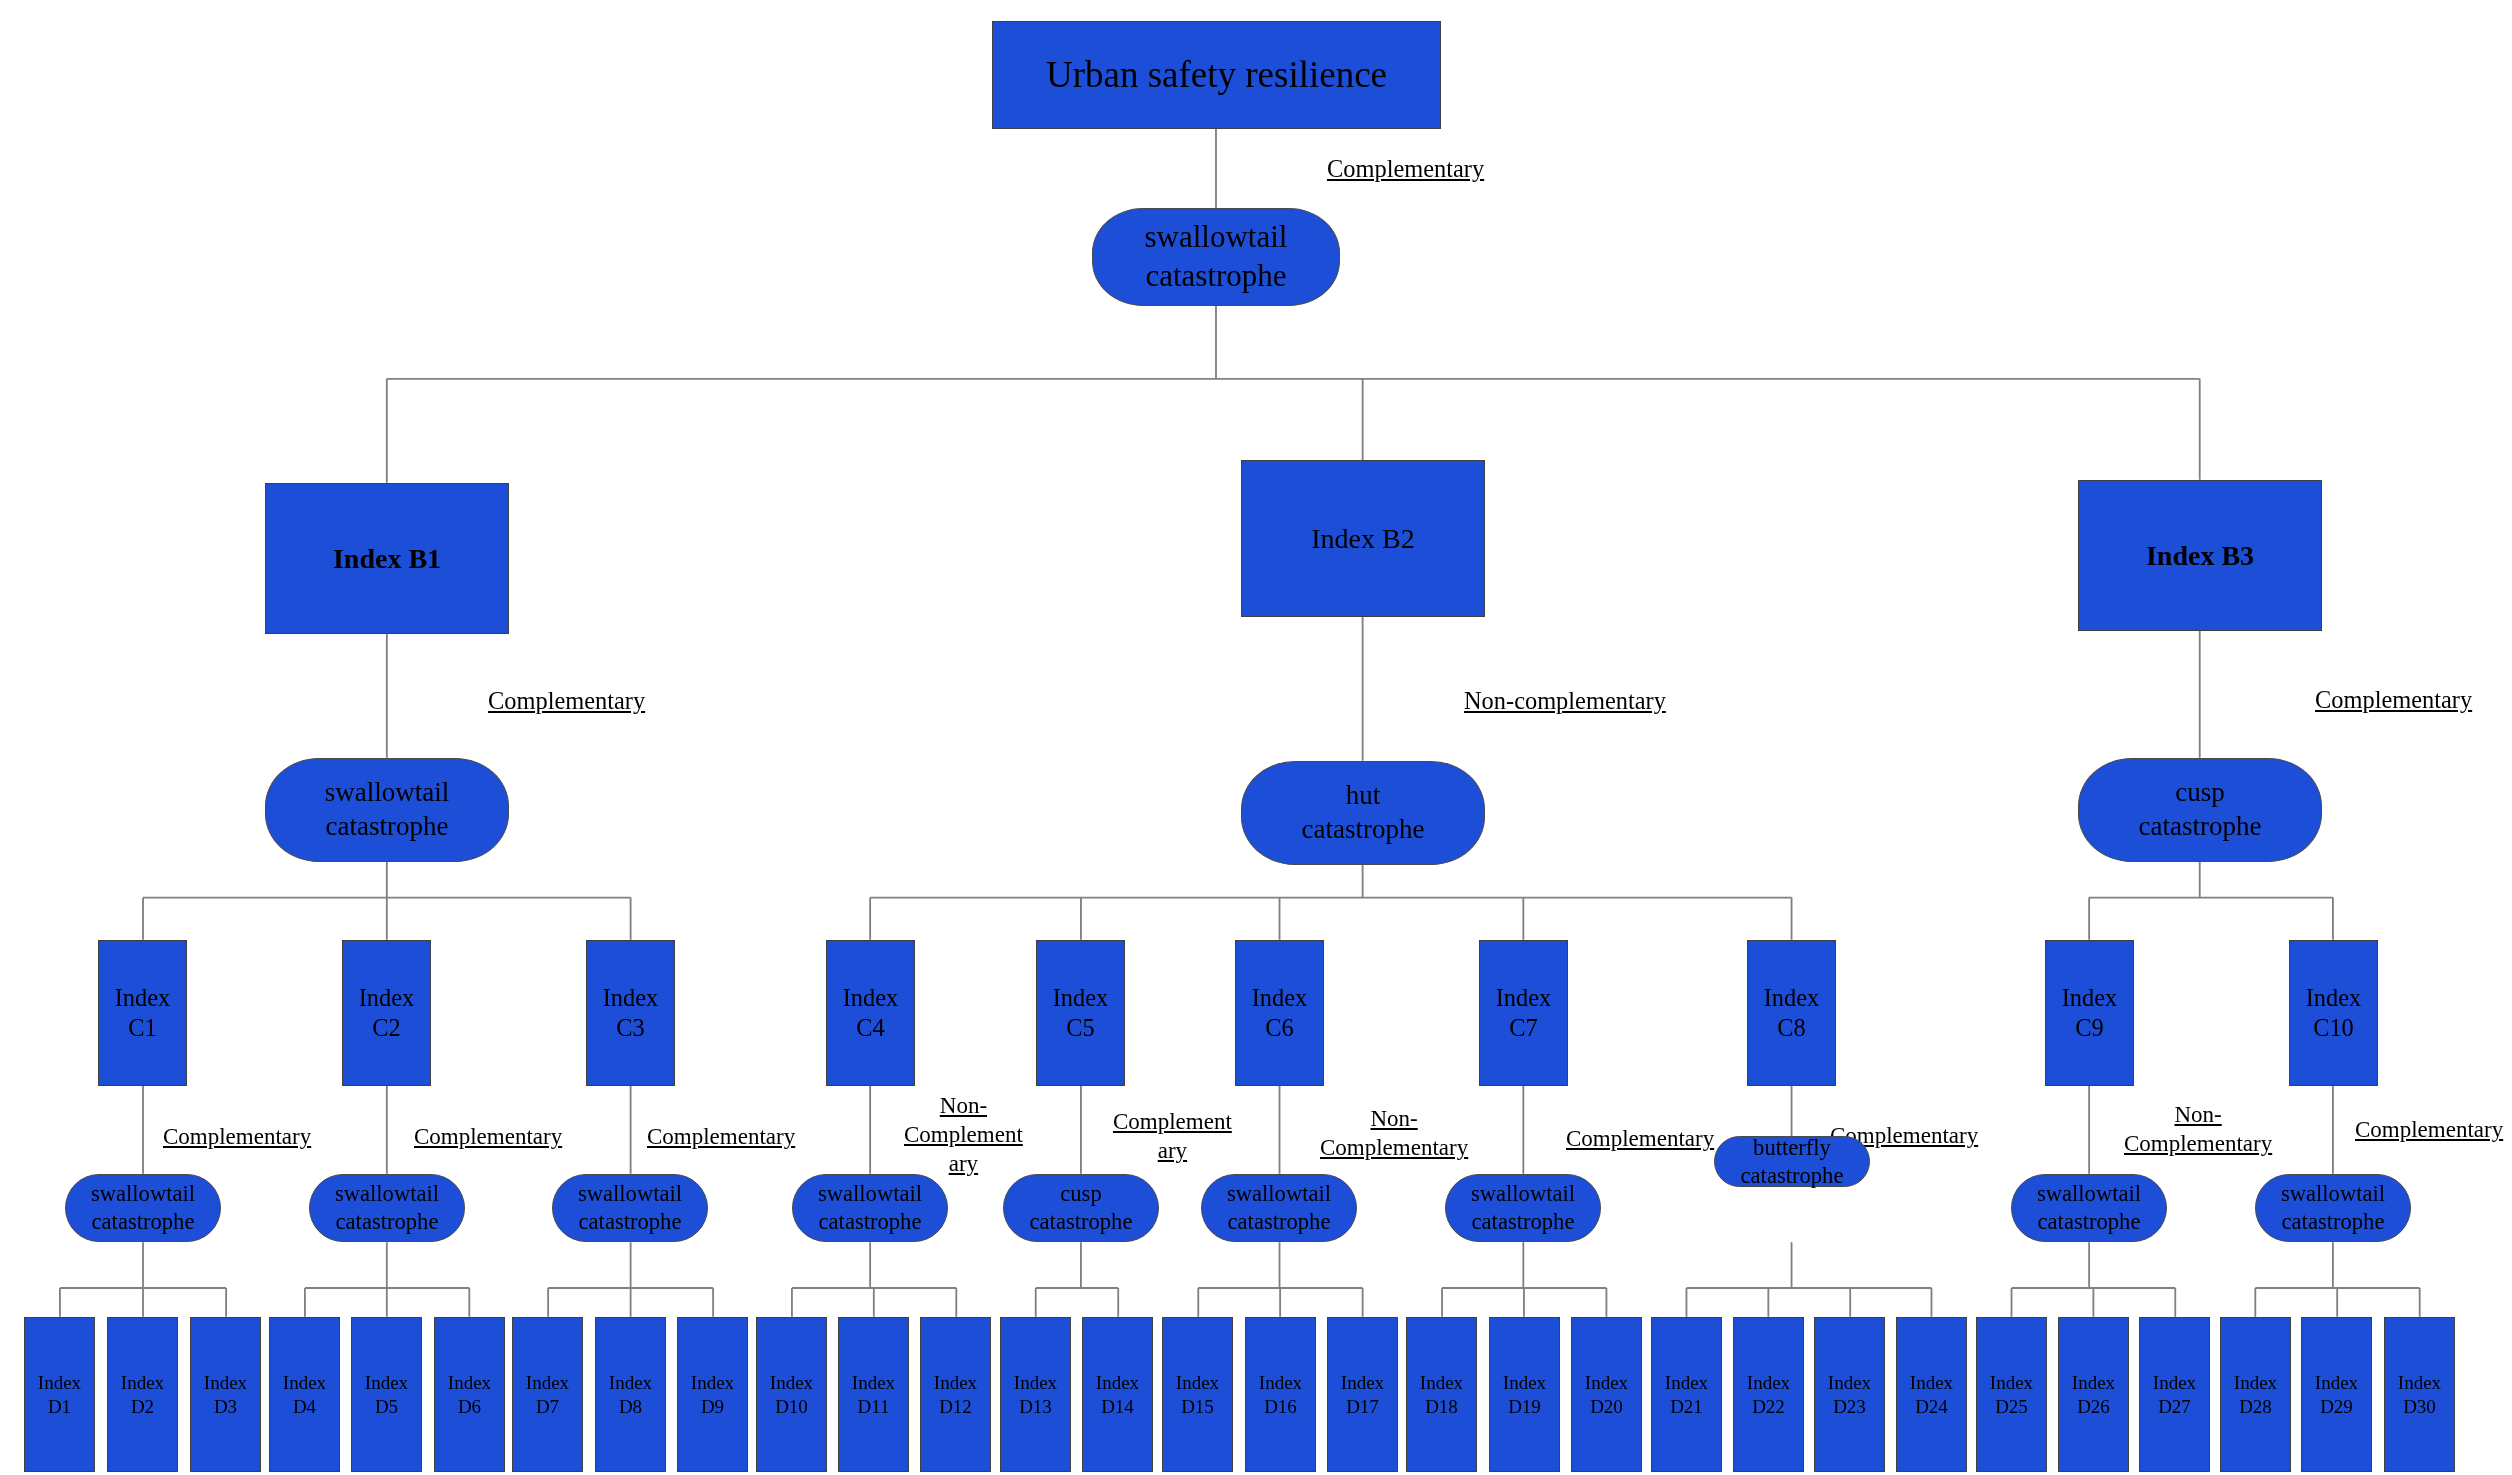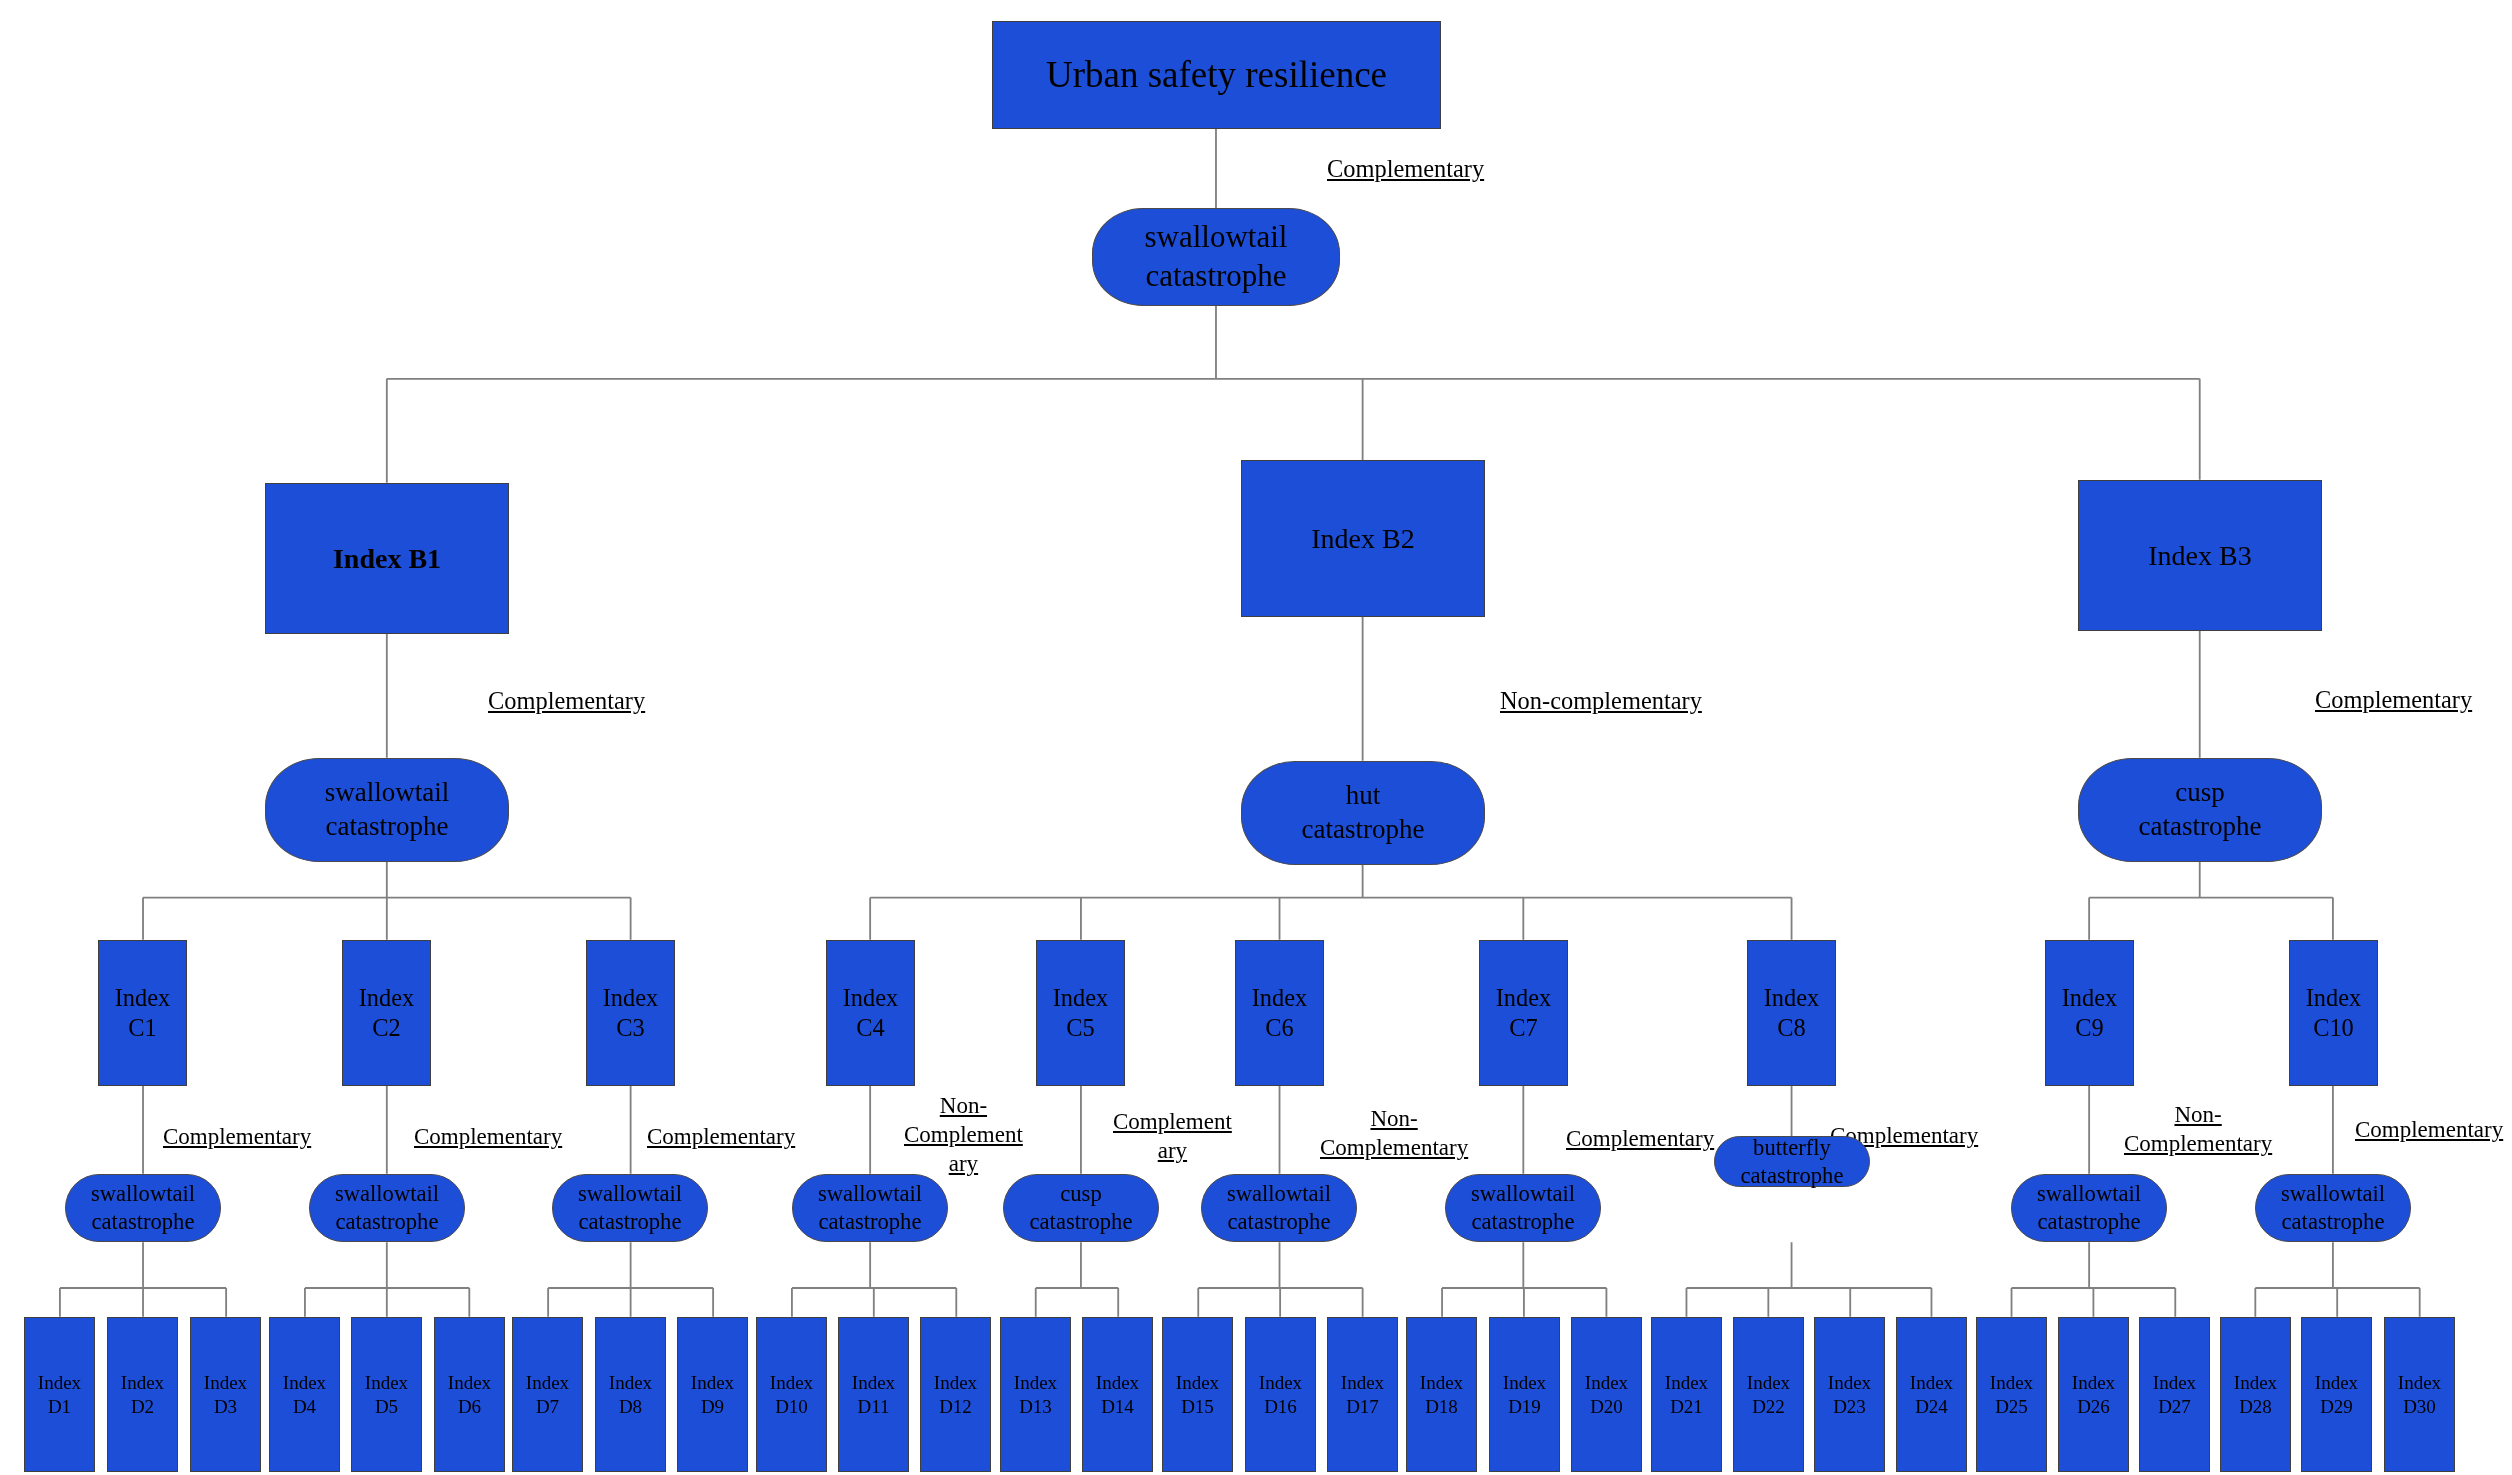--- a/index.html
+++ b/index.html
@@ -79,28 +79,28 @@
     <span>swallowtail</span>
     <span>catastrophe</span>
   </div>
 
   <div class="node" style="left:265px;top:483px;width:244px;height:151px;font-size:28px;font-weight:bold;">
     <span>Index B1</span>
   </div>
   <div class="node" style="left:1241px;top:460px;width:244px;height:157px;font-size:28px;">
     <span>Index B2</span>
   </div>
-  <div class="node" style="left:2078px;top:480px;width:244px;height:151px;font-size:28px;">
+  <div class="node" style="left:2078px;top:480px;width:244px;height:151px;font-size:28px;font-weight:bold;">
     <span>Index B3</span>
   </div>
 
   <div class="lbl" style="left:488px;top:687px;font-size:24.4px;">
     <span>Complementary</span>
   </div>
-  <div class="lbl" style="left:1464px;top:687px;font-size:24.4px;margin-left:36px;">
+  <div class="lbl" style="left:1464px;top:687px;font-size:24.4px;">
     <span>Non-complementary</span>
   </div>
   <div class="lbl" style="left:2315px;top:686px;font-size:24.4px;">
     <span>Complementary</span>
   </div>
 
   <div class="node oval-b" style="left:265px;top:758px;width:244px;height:104px;font-size:27px;">
     <span>swallowtail</span>
     <span>catastrophe</span>
   </div>

